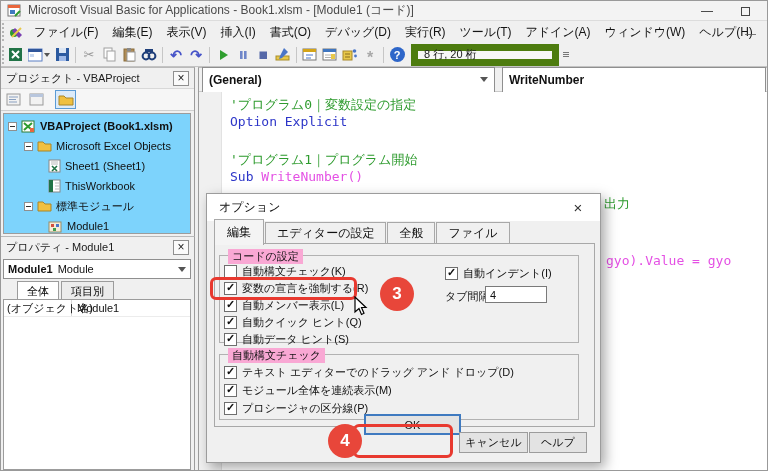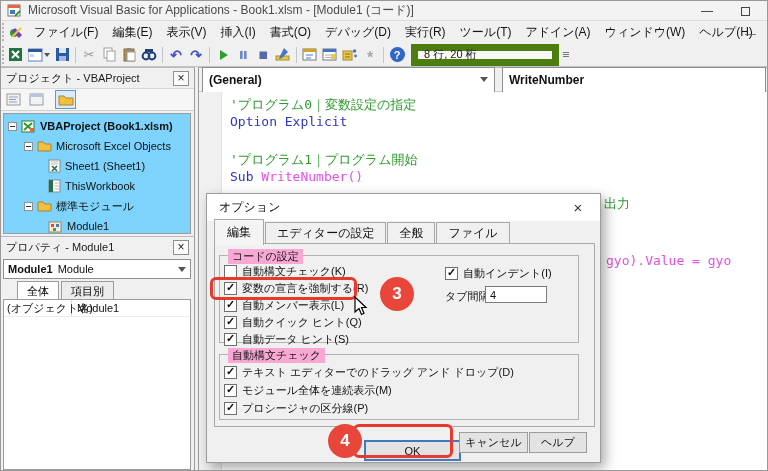--- a/index.html
+++ b/index.html
@@ -416,21 +416,21 @@
     </div>
     <div class="cbrow" style="left:17px;top:189px">
       <span class="cb checked"></span>
       <span>モジュール全体を連続表示(M)</span>
     </div>
     <div class="cbrow" style="left:17px;top:207px">
       <span class="cb checked"></span>
       <span>プロシージャの区分線(P)</span>
     </div>
 
-    <span class="dbtn focused" style="left:157px;top:246px;width:97px">OK</span>
+    <span class="dbtn focused" style="left:157px;top:220px;width:97px">OK</span>
     <span class="dbtn" style="left:252px;top:238px;width:69px">キャンセル</span>
     <span class="dbtn" style="left:322px;top:238px;width:58px">ヘルプ</span>
   </div>
 
   <div class="hl-rect" style="left:209px;top:276px;width:147px;height:23px"></div>
   <div class="badge" style="left:379px;top:276px">3</div>
   <div class="hl-rect" style="left:352px;top:423px;width:100px;height:34px"></div>
   <div class="badge" style="left:327px;top:423px">4</div>
   <svg class="cursor-svg" style="left:353px;top:295px" width="14" height="20">
     <path d="M1 1 L1 16 L5 12.5 L7.5 18.5 L10 17.3 L7.5 11.5 L12 11.5 Z" fill="#fff" stroke="#000" stroke-width="1.2"></path>

